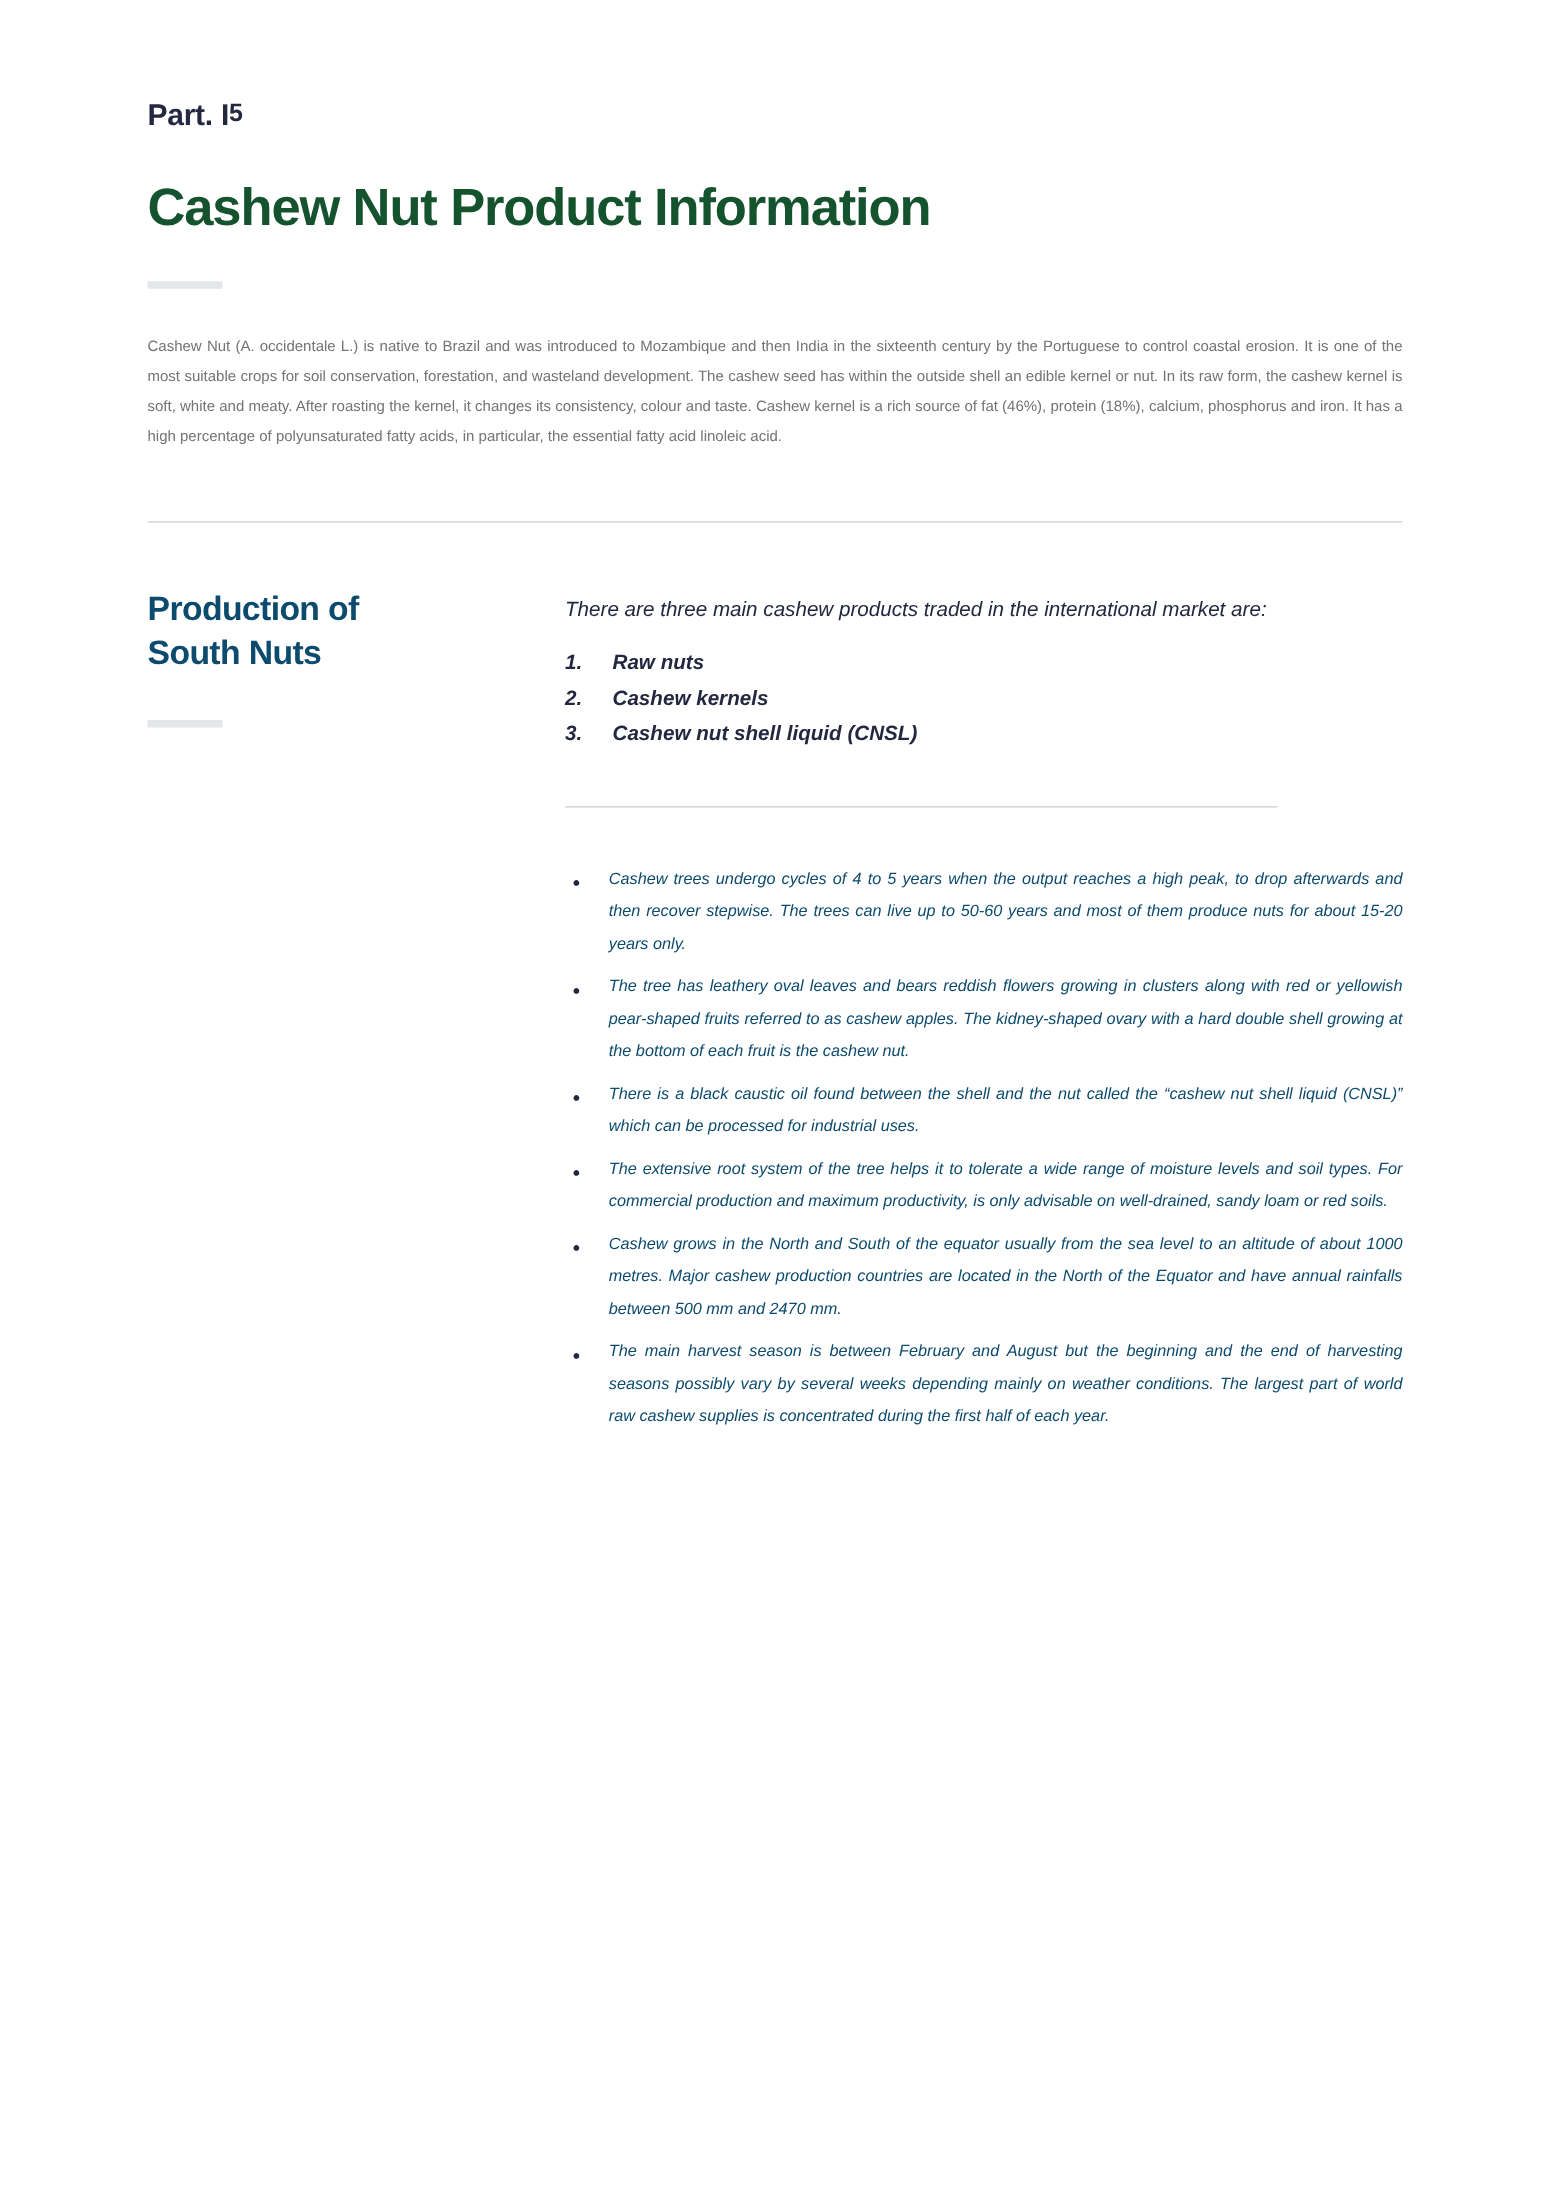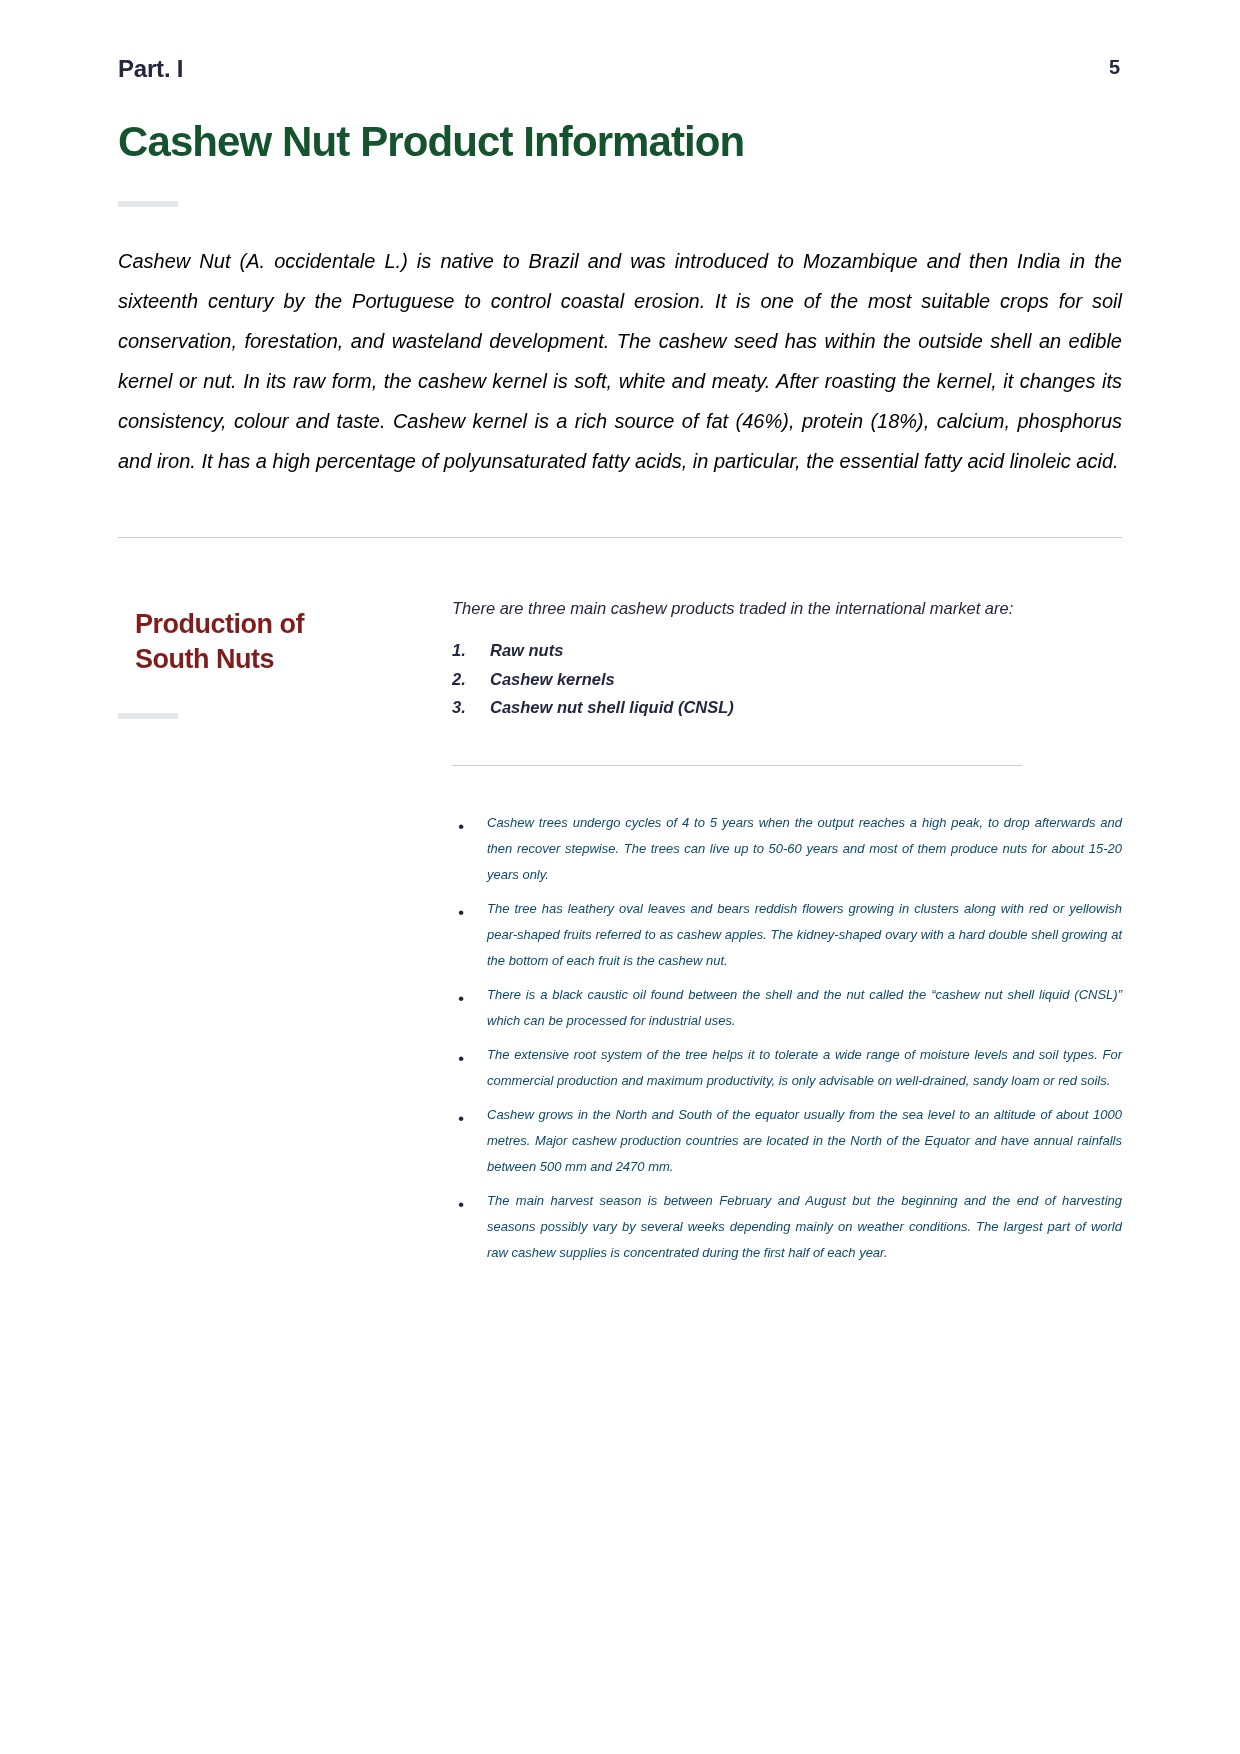--- a/index.html
+++ b/index.html
@@ -30,22 +30,22 @@
     left: 118px;
     top: 0;
     width: 1004px;
   }
 
   
   .header-row {
     position: relative;
     display: flex;
     align-items: flex-start;
-    justify-content: space-between;
-    padding-top: 56px;
+    justify-content: flex-start;
+    padding-top: 80px;
   }
   .part-label {
     font-size: 24px;
     font-weight: 700;
     letter-spacing: -0.2px;
     color: #232840;
     line-height: 1.1;
     margin: 0;
   }
   .page-number {
@@ -72,51 +72,50 @@
     height: 6px;
     background: #e4e6ea;
     margin-top: 36px;
     border-radius: 1px;
   }
 
   
   .intro {
     margin-top: 34px;
     width: 1004px;
-    font-size: 20px;
+    font-size: 12px;
     line-height: 2.0;
-    color: #000000;
+    color: #737373;
     text-align: justify;
     text-justify: inter-word;
-    font-style: italic;
   }
 
   .divider {
     margin-top: 56px;
     width: 1004px;
     height: 1px;
     background: #c9cdd4;
   }
 
   
   .section {
     display: flex;
     margin-top: 52px;
   }
   .col-left {
     width: 334px;
     flex: 0 0 334px;
   }
   .section-heading {
-    margin: 17px;
+    margin: 0;
     font-size: 27px;
     font-weight: 700;
     line-height: 1.28;
     letter-spacing: -0.5px;
-    color: #7f1d1d;
+    color: #0c4a6e;
   }
   .col-right {
     flex: 1 1 auto;
     width: 570px;
     padding-top: 4px;
     font-style: italic;
   }
 
   .lead {
     margin: 0;

